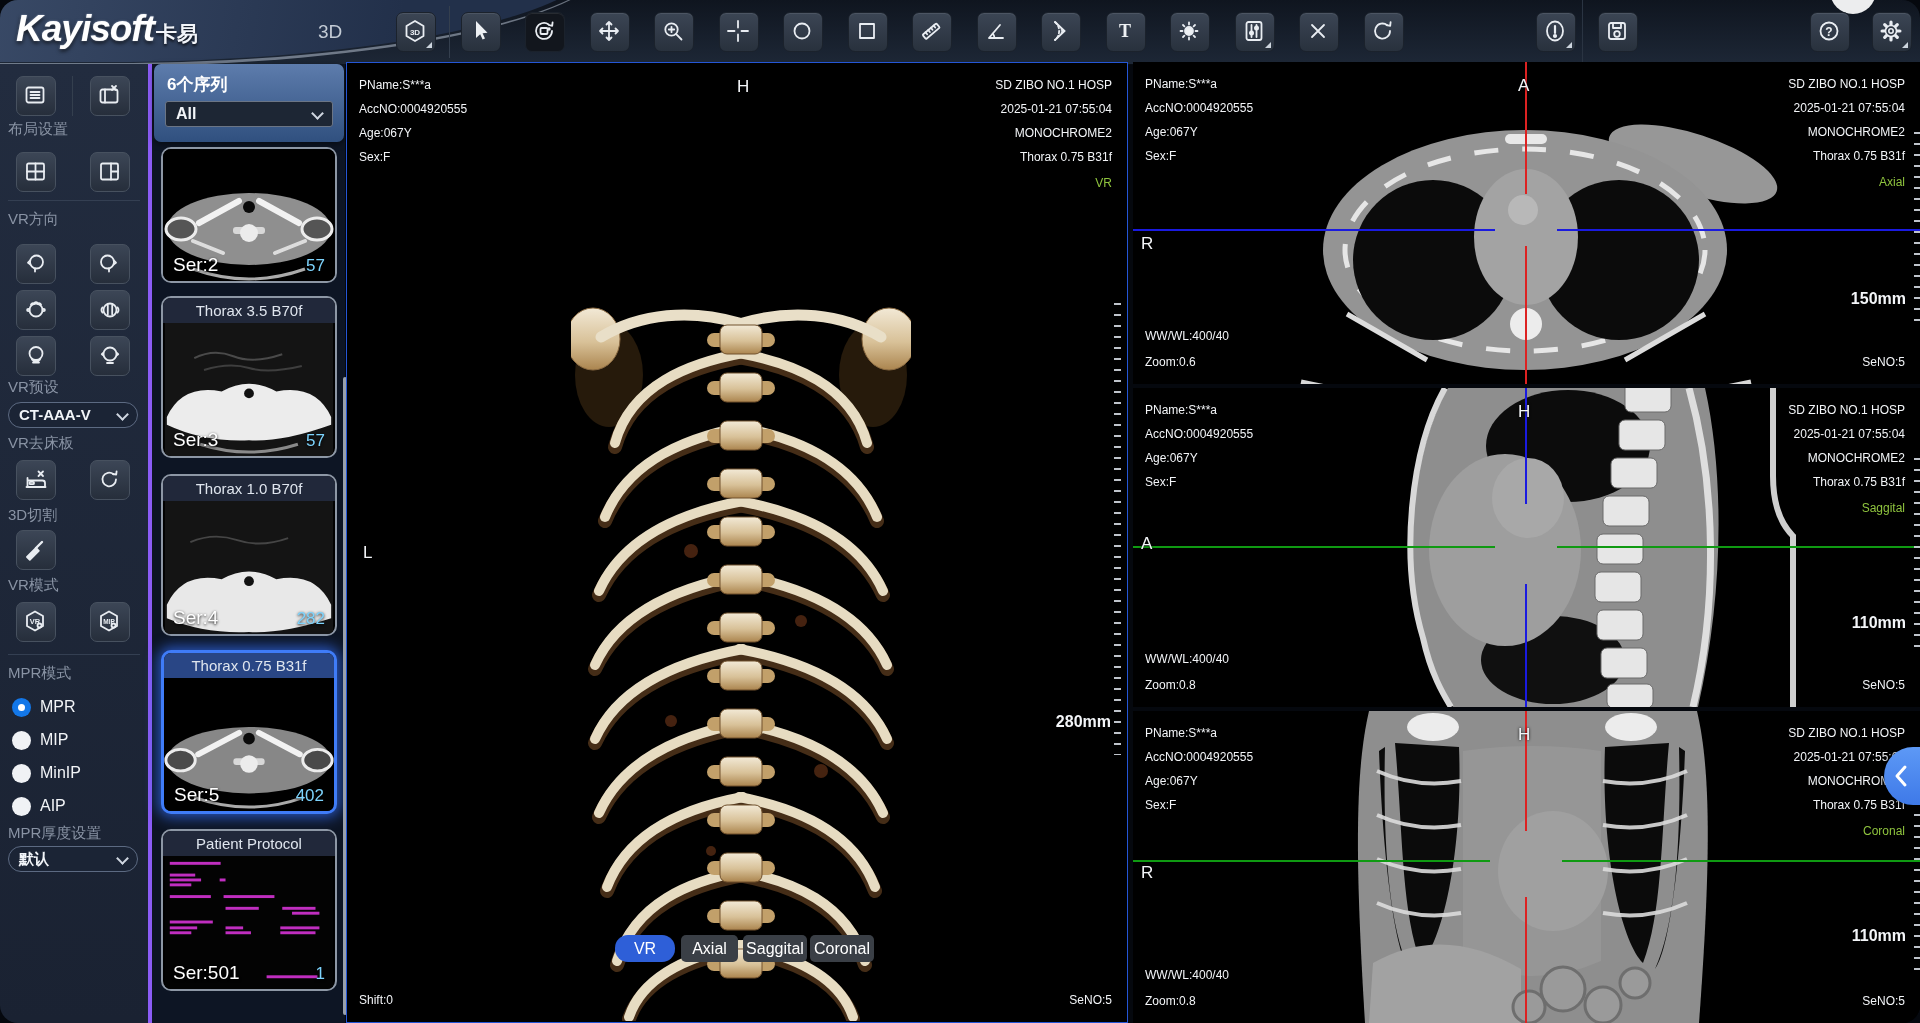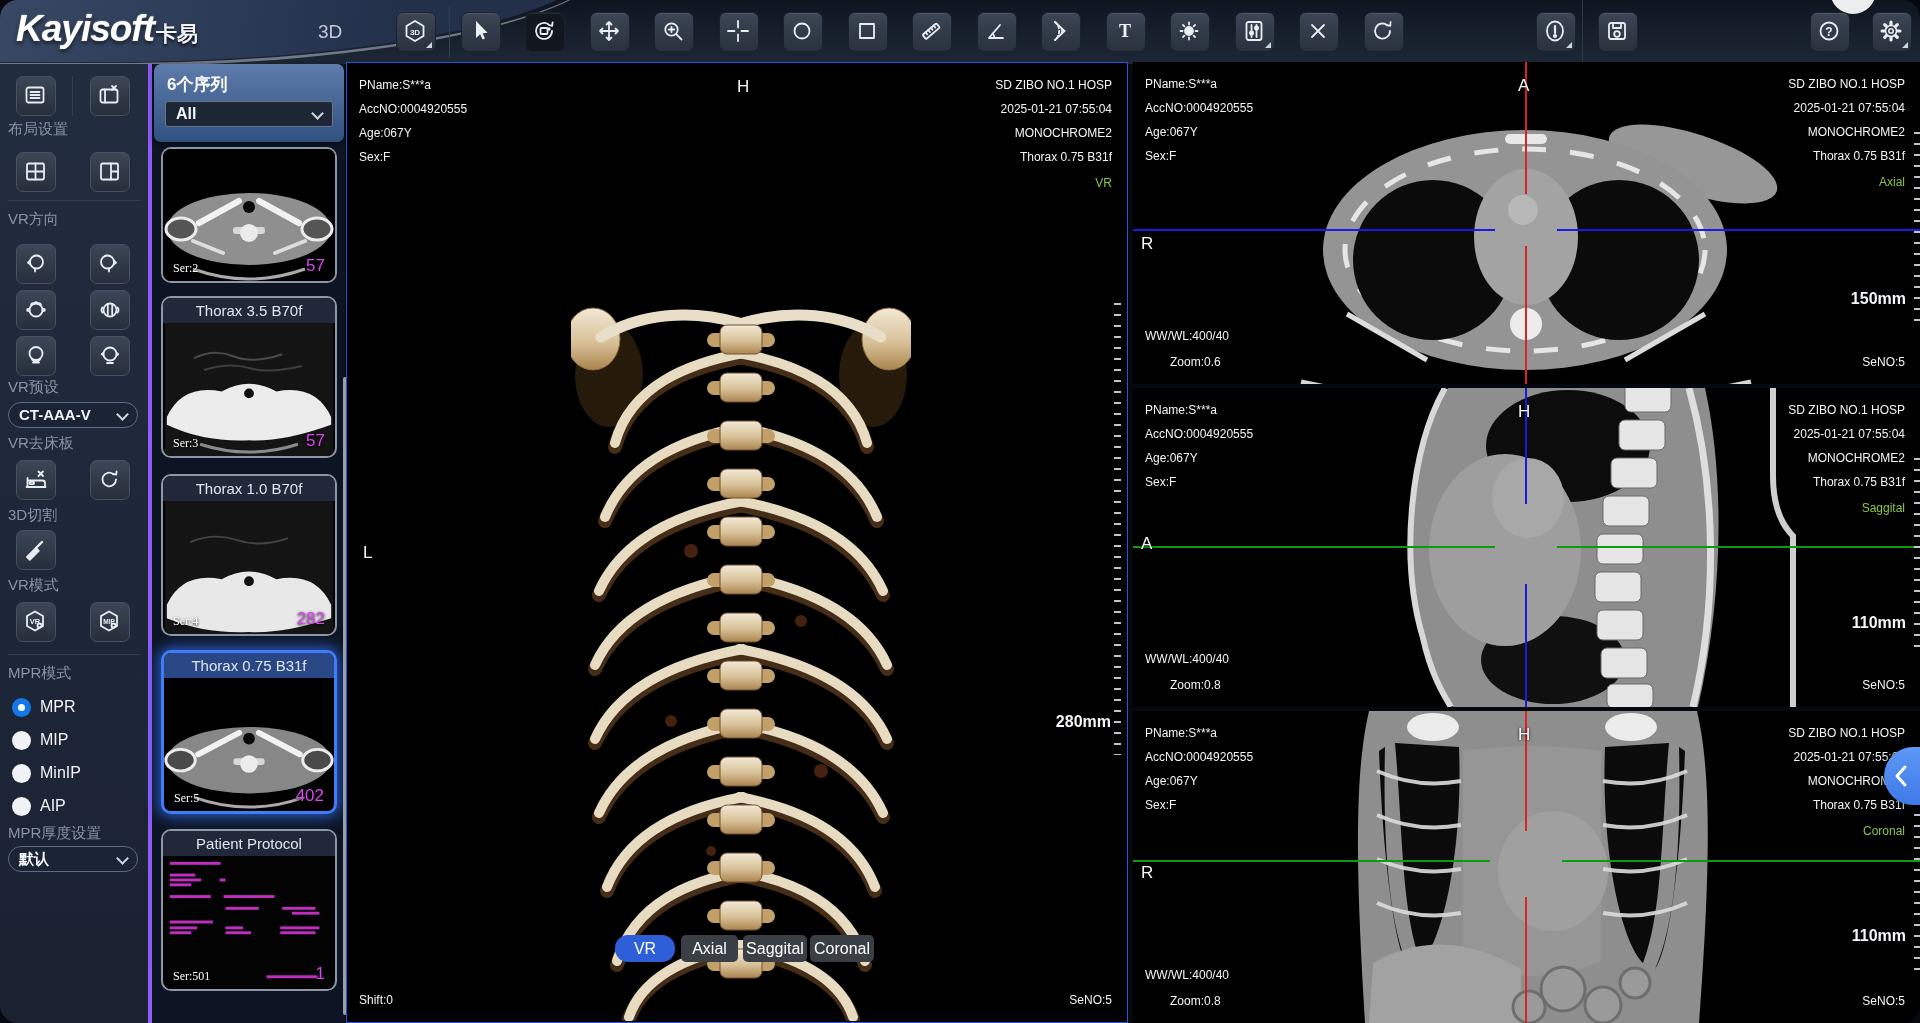--- a/index.html
+++ b/index.html
@@ -51,38 +51,38 @@
   #series-count{position:absolute;left:13px;top:9px;font-size:17px;font-weight:bold;color:#fff;}
   #series-filter{left:11px;top:37px;width:168px;border-radius:3px;background:#1d2634;border:1px solid #6b7585;}
   #series-filter .txt{font-size:16px;}
   .thumb{position:absolute;left:9px;width:176px;border:2px solid #8d97a5;border-radius:10px;
          background:#000;overflow:hidden;box-sizing:border-box;cursor:pointer;}
   .thumb.selected{border:3px solid #3f7cf8;box-shadow:0 0 14px 3px rgba(47,99,221,.85);}
   .tt{position:absolute;left:0;top:0;width:100%;height:25px;background:rgba(35,43,62,.93);
       font-size:15px;color:#dfe5ee;text-align:center;line-height:25px;white-space:nowrap;}
   .thumb.selected .tt{background:rgba(43,74,140,.95);}
   .timg{position:absolute;left:0;width:100%;}
-  .tser{position:absolute;left:10px;bottom:5px;font-size:12px;color:#fff;text-shadow:0 1px 3px #000;font-family:Liberation Serif, serif;}
-  .tcnt{position:absolute;right:10px;bottom:5px;font-size:17px;color:#d946ef;text-shadow:0 1px 3px #000;}
+  .tser{position:absolute;left:10px;bottom:5px;font-size:19px;color:#fff;text-shadow:0 1px 3px #000;}
+  .tcnt{position:absolute;right:10px;bottom:5px;font-size:17px;color:#7dd3fc;text-shadow:0 1px 3px #000;}
   #series-scroll{position:absolute;left:191px;top:313px;width:4px;height:638px;border-radius:2px;background:#99a0ab;cursor:pointer;}
   
   .viewport{position:absolute;background:#000;overflow:hidden;}
   #vr-view{left:346px;top:62px;width:782px;height:961px;border:1px solid #2456d6;box-sizing:border-box;}
   #ax-view{left:1133px;top:62px;width:787px;height:322px;}
   #sg-view{left:1133px;top:388px;width:787px;height:319px;}
   #co-view{left:1133px;top:711px;width:787px;height:312px;}
   .ovl{position:absolute;font-size:12px;color:#f3f5f8;text-shadow:0 0 3px #000,0 1px 2px #000;line-height:24px;white-space:nowrap;}
   .pt{left:12px;top:10px;}
   .st{right:15px;top:10px;text-align:right;}
   .green{color:#8fc43e;margin-top:2px;}
   .marker{position:absolute;font-size:17px;color:#f3f5f8;text-shadow:0 0 3px #000;}
   .vruler{position:absolute;width:7px;background:repeating-linear-gradient(to bottom,#c9ced6 0 2px,transparent 2px 11px);opacity:.95;}
   .rlab{position:absolute;font-size:16px;font-weight:bold;color:#f3f5f8;text-shadow:0 0 3px #000;}
   .wwwl{position:absolute;left:12px;bottom:36px;}
-  .zoomlab{position:absolute;left:12px;bottom:10px;margin-left:25px;}
+  .zoomlab{position:absolute;left:12px;bottom:10px;}
   .senolab{position:absolute;right:15px;bottom:10px;}
   .chl{position:absolute;height:2px;}
   .chv{position:absolute;width:2px;}
   .c-red{background:#dd2222;} .c-blue{background:#1a1ae0;} .c-green{background:#0f9a12;}
   
   .mbtn{position:absolute;bottom:60px;height:27px;border-radius:5px;background:#3a3f46;color:#fff;
         font-size:16px;text-align:center;line-height:27px;cursor:pointer;}
   .mbtn.active{background:#2e5fd8;border-radius:13px;}
   
   #collapse-tab{position:absolute;left:1884px;top:747px;width:36px;height:58px;

